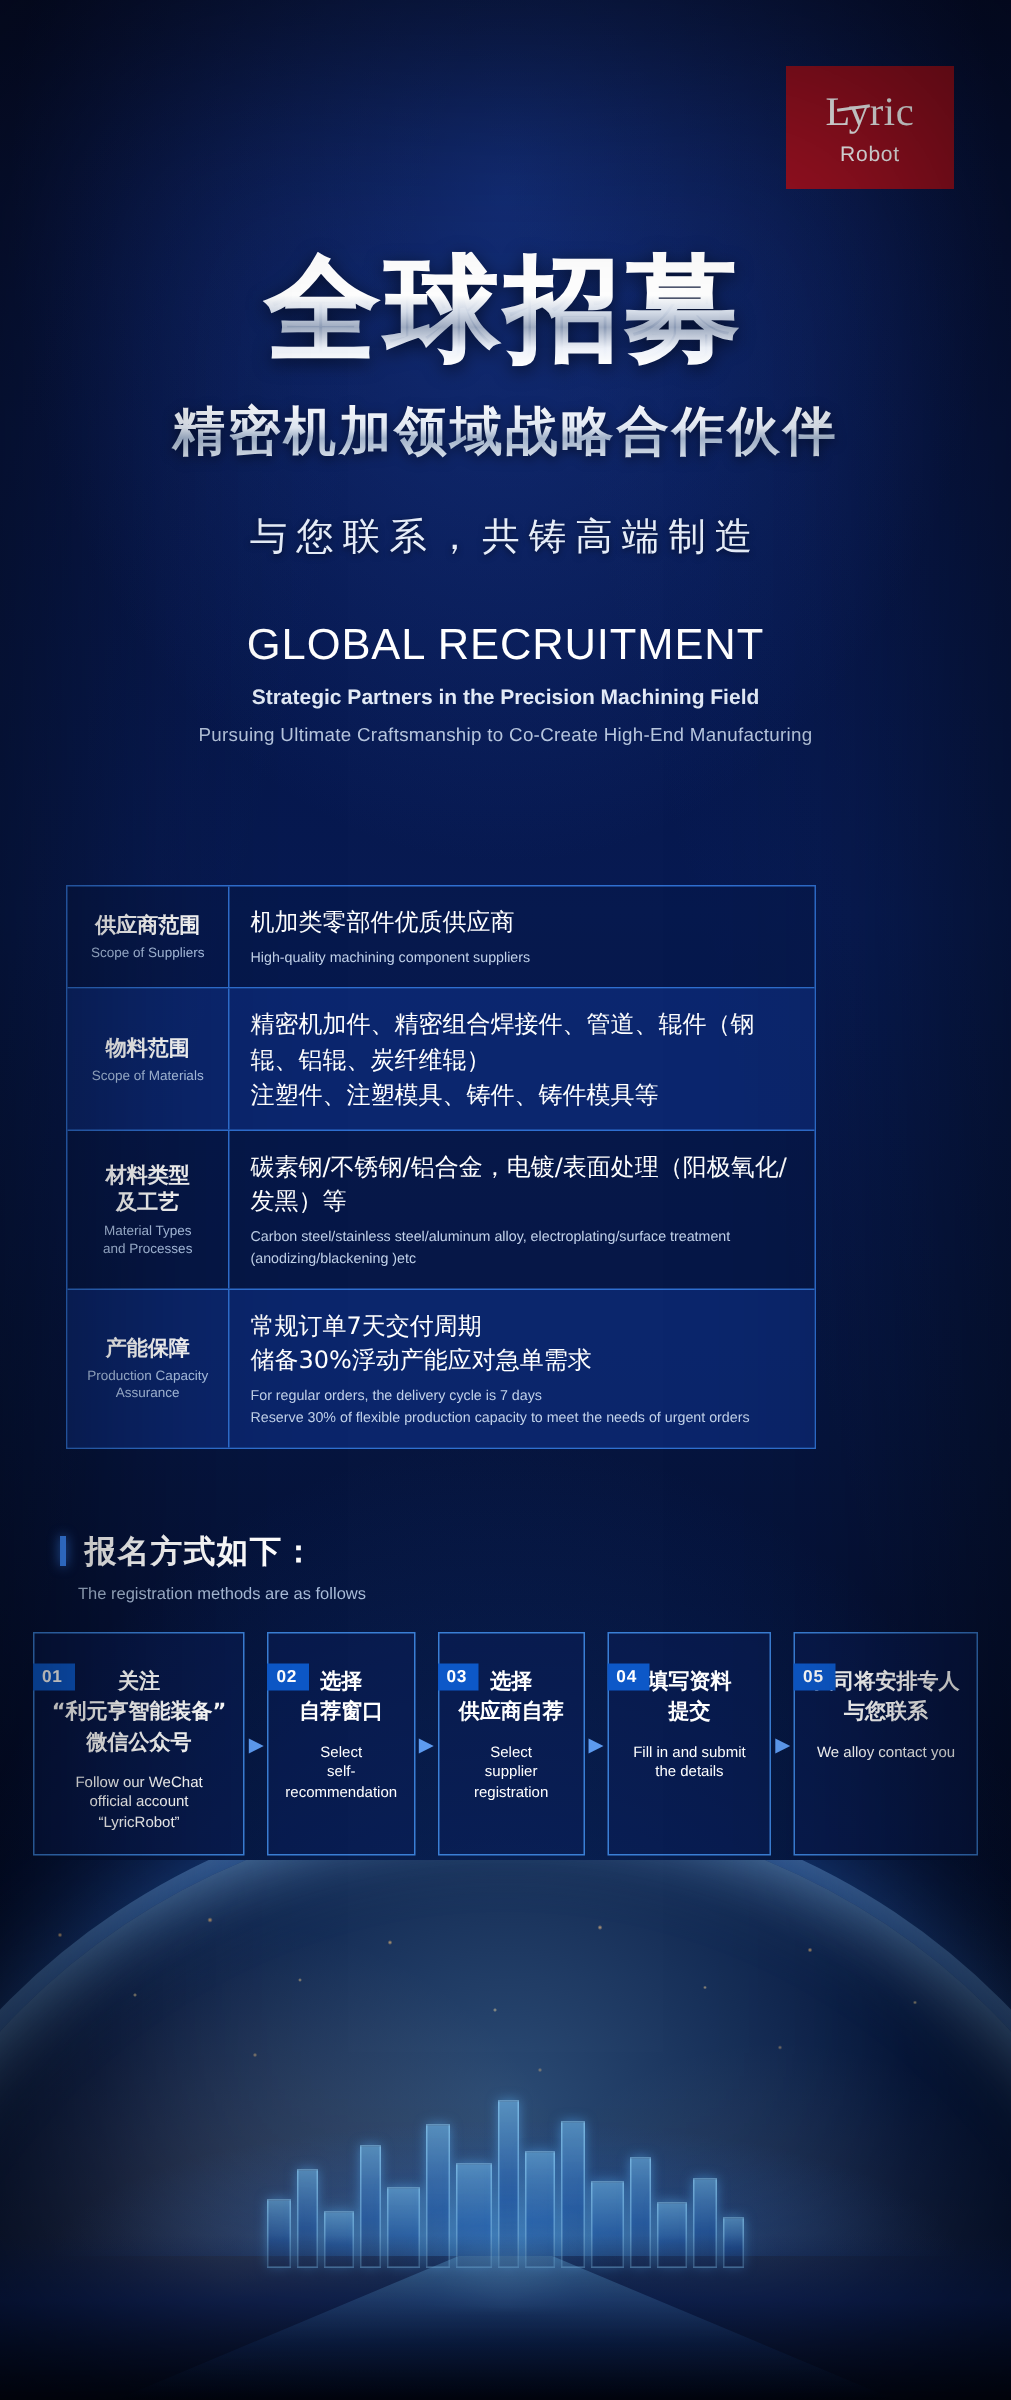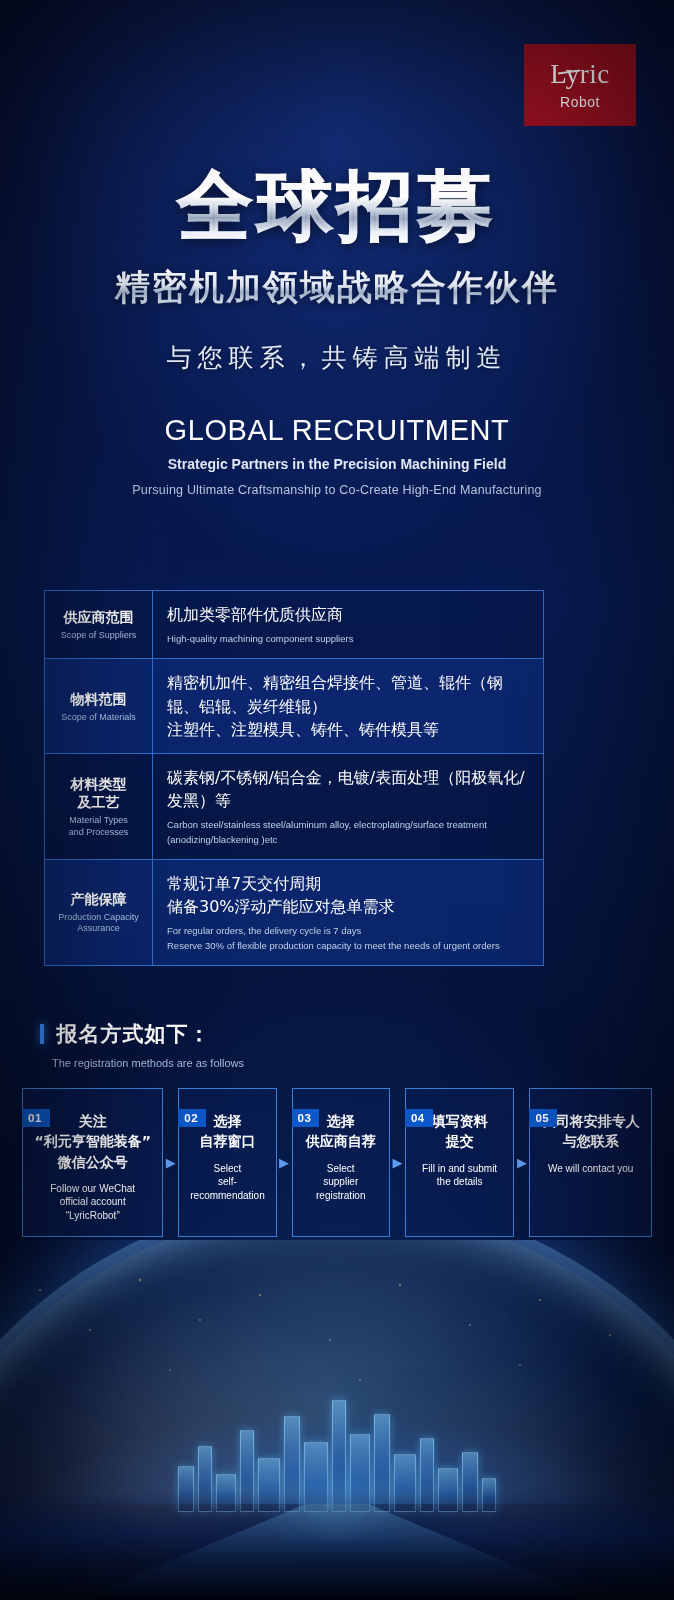--- a/index.html
+++ b/index.html
@@ -361,21 +361,21 @@
     <div class="step s4">
       <div class="step-num">04</div>
       <div class="step-cn multiline">填写资料<br>提交</div>
       <div class="step-en multiline">Fill in and submit<br>the details</div>
     </div>
     <div class="arrow">▶</div>
 
     <div class="step s5">
       <div class="step-num">05</div>
       <div class="step-cn multiline">我司将安排专人<br>与您联系</div>
-      <div class="step-en multiline">We will contact you</div>
+      <div class="step-en multiline">We alloy contact you</div>
     </div>
   </div>
 
   <div class="scene">
     <div class="earth"></div>
     <div class="earth-glow"></div>
     <div class="citylights"></div>
     <div class="horizon-glow"></div>
     <div class="beam"></div>
     <div class="city">

